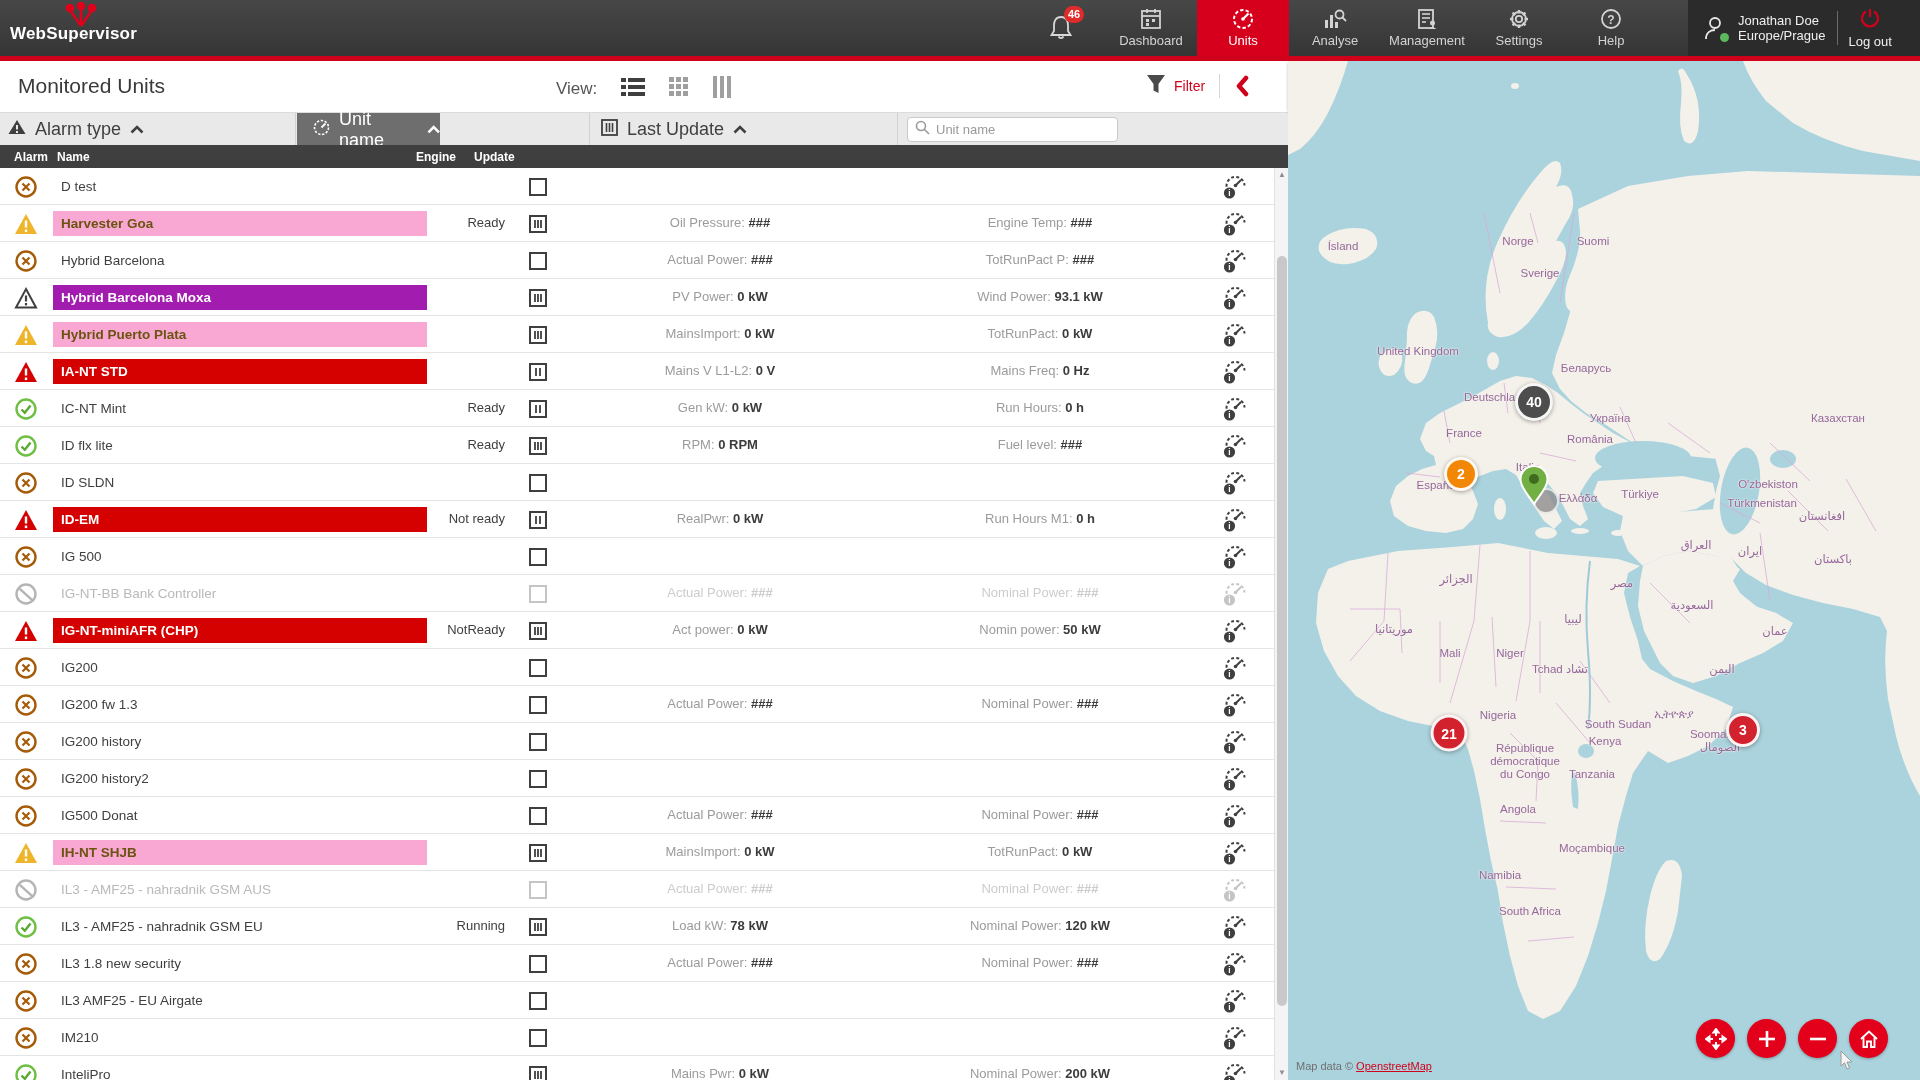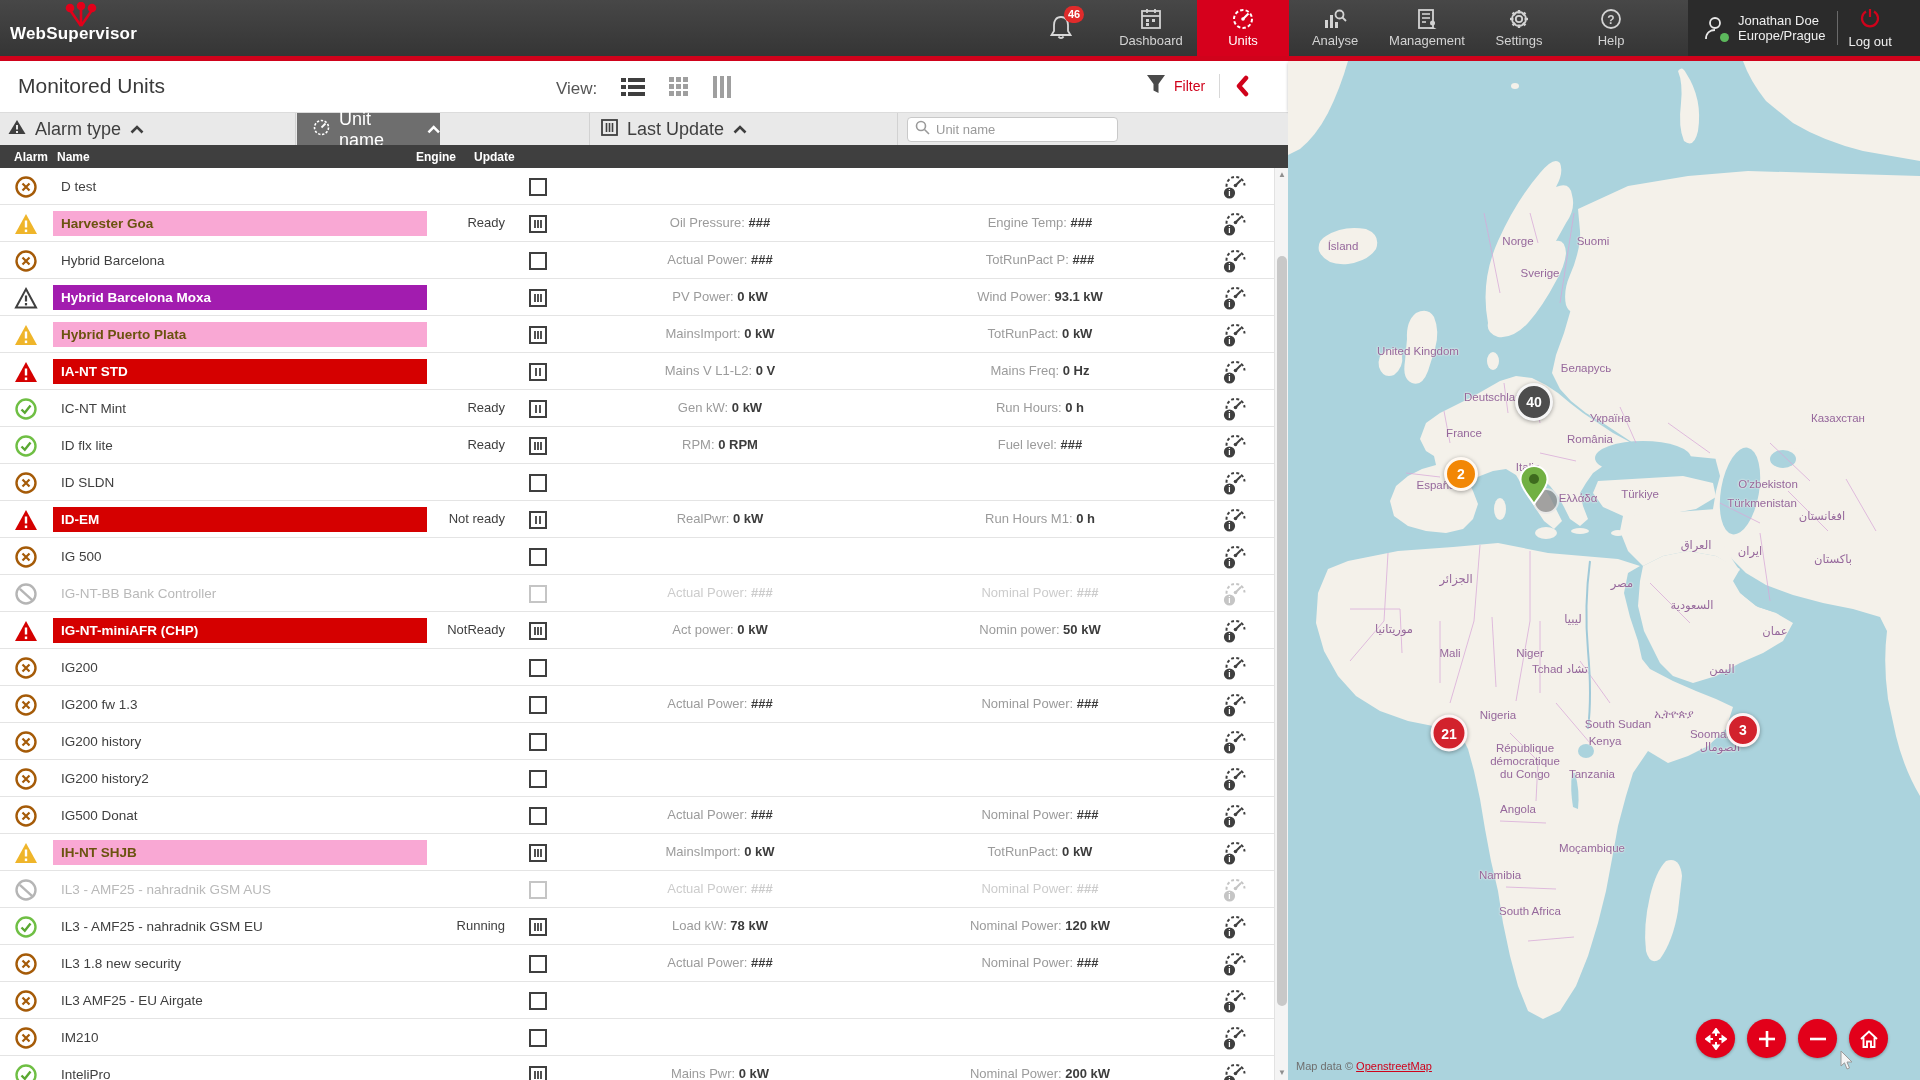--- a/index.html
+++ b/index.html
@@ -993,21 +993,21 @@
       <span class="mlabel" style="left: 408px; top: 484px;">العراق</span>
       <span class="mlabel" style="left: 462px; top: 490px;">ايران</span>
       <span class="mlabel" style="left: 545px; top: 498px;">باكستان</span>
       <span class="mlabel" style="left: 168px; top: 518px;">الجزائر</span>
       <span class="mlabel" style="left: 285px; top: 526px; margin-top: 32px;">ليبيا</span>
       <span class="mlabel" style="left: 334px; top: 522px;">مصر</span>
       <span class="mlabel" style="left: 106px; top: 568px;">موريتانيا</span>
       <span class="mlabel" style="left: 404px; top: 544px;">السعودية</span>
       <span class="mlabel" style="left: 487px; top: 570px;">عمان</span>
       <span class="mlabel" style="left: 162px; top: 592px;">Mali</span>
-      <span class="mlabel" style="left: 222px; top: 592px; margin-left: 20px;">Niger</span>
+      <span class="mlabel" style="left: 222px; top: 592px;">Niger</span>
       <span class="mlabel" style="left: 272px; top: 608px;">Tchad تشاد</span>
       <span class="mlabel" style="left: 434px; top: 608px;">اليمن</span>
       <span class="mlabel" style="left: 210px; top: 654px;">Nigeria</span>
       <span class="mlabel" style="left: 330px; top: 663px;">South Sudan</span>
       <span class="mlabel" style="left: 386px; top: 653px;">ኢትዮጵያ</span>
       <span class="mlabel" style="left: 432px; top: 680px;">Soomaaliya
 الصومال</span>
       <span class="mlabel" style="left: 317px; top: 680px;">Kenya</span>
       <span class="mlabel" style="left: 237px; top: 700px;">République
 démocratique

